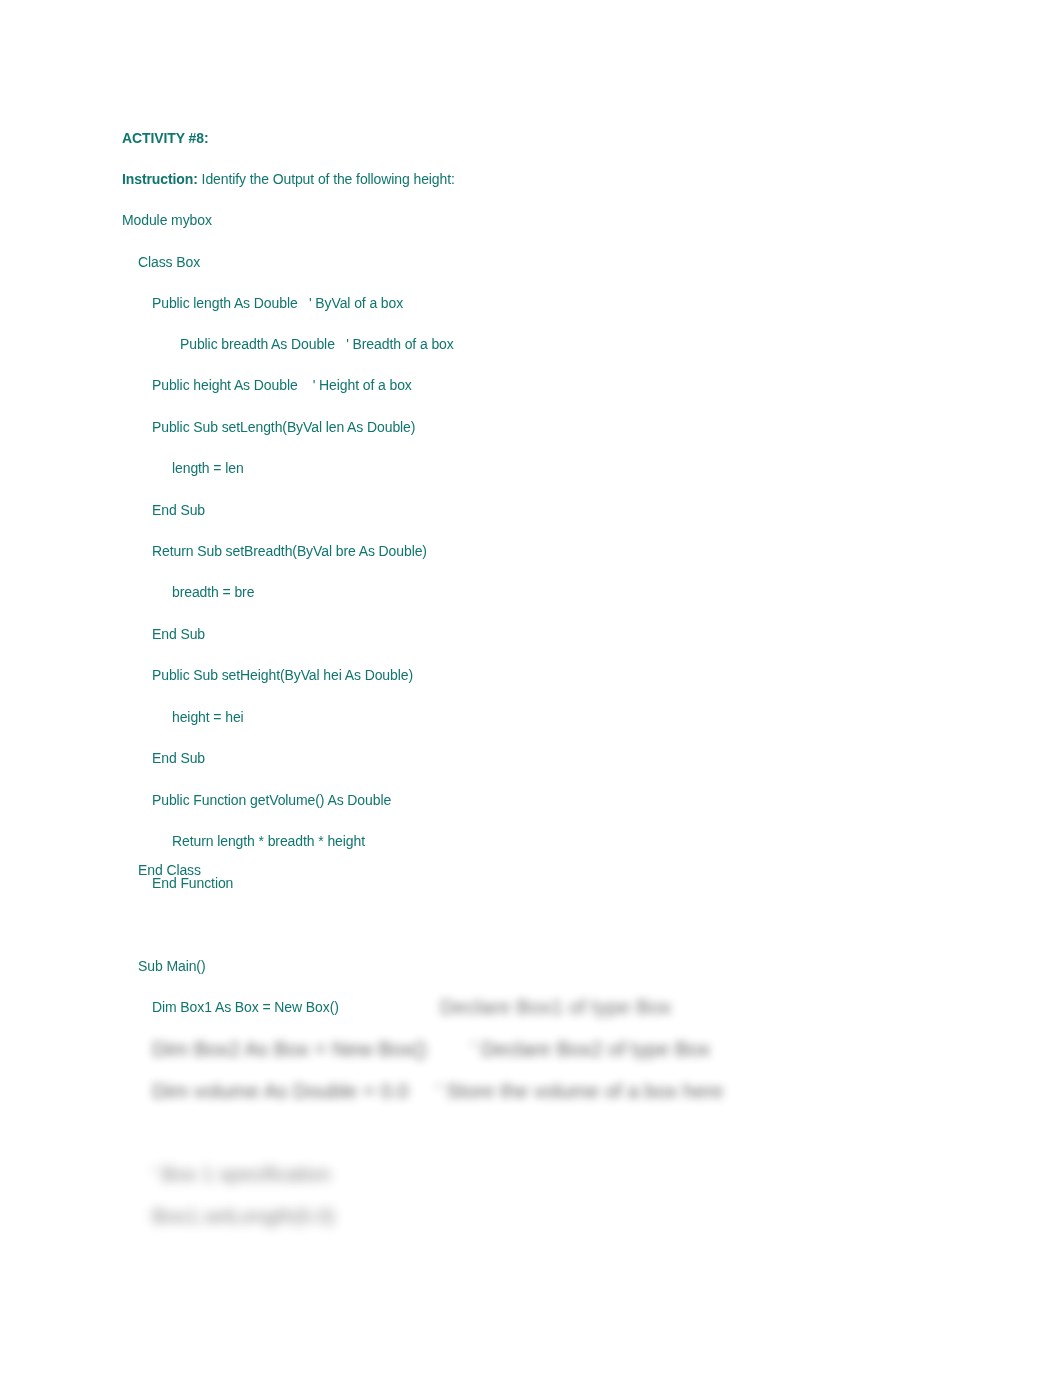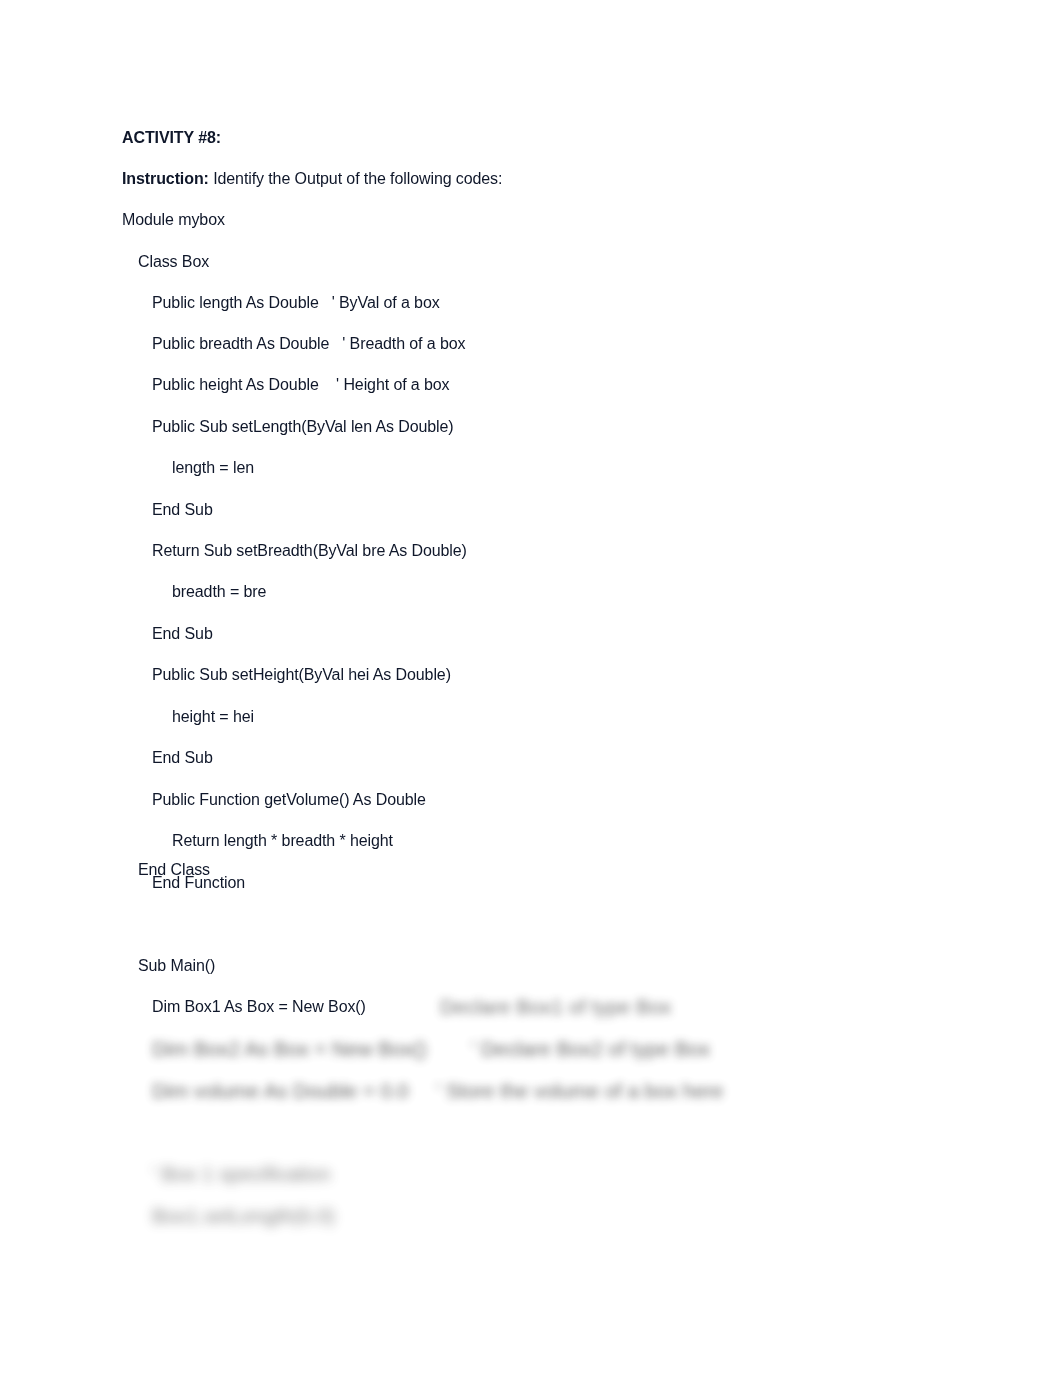--- a/index.html
+++ b/index.html
@@ -24,24 +24,24 @@
     position: absolute;
     left: 0;
     top: 0;
     width: 1062px;
   }
 
   
   .line {
     position: absolute;
     white-space: pre;
-    font-size: 16px;
+    font-size: 14px;
     line-height: 28px;
     letter-spacing: -0.1px;
-    color: #0f172a;
+    color: #0f766e;
   }
   .bold { font-weight: bold; }
 
   
   .ind0 { left: 122px; }   
   .ind1 { left: 138px; }   
   .ind2 { left: 152px; }   
   .ind3 { left: 172px; }   
 
   .lead-bold { font-weight: bold; }
@@ -75,26 +75,26 @@
   }
 </style>
 </head>
 <body>
 
 <div class="page">
   <div class="doc-body">
 
     <div class="line ind0 bold" style="top:124px;">ACTIVITY #8:</div>
 
-    <div class="line ind0" style="top:165px;"><span class="lead-bold">Instruction:</span><span> Identify the Output of the following codes:</span></div>
+    <div class="line ind0" style="top:165px;"><span class="lead-bold">Instruction:</span><span> Identify the Output of the following height:</span></div>
 
     <div class="line ind0" style="top:206px;">Module mybox</div>
     <div class="line ind1" style="top:248px;">Class Box</div>
     <div class="line ind2" style="top:289px;">Public length As Double   ' ByVal of a box</div>
-    <div class="line ind2" style="top:330px;">Public breadth As Double   ' Breadth of a box</div>
+    <div class="line ind2" style="top:330px;margin-left:28px;">Public breadth As Double   ' Breadth of a box</div>
     <div class="line ind2" style="top:371px;">Public height As Double    ' Height of a box</div>
     <div class="line ind2" style="top:413px;">Public Sub setLength(ByVal len As Double)</div>
     <div class="line ind3" style="top:454px;">length = len</div>
     <div class="line ind2" style="top:496px;">End Sub</div>
     <div class="line ind2" style="top:537px;">Return Sub setBreadth(ByVal bre As Double)</div>
     <div class="line ind3" style="top:578px;">breadth = bre</div>
     <div class="line ind2" style="top:620px;">End Sub</div>
     <div class="line ind2" style="top:661px;text-align:center;">Public Sub setHeight(ByVal hei As Double)</div>
     <div class="line ind3" style="top:703px;">height = hei</div>
     <div class="line ind2" style="top:744px;">End Sub</div>

